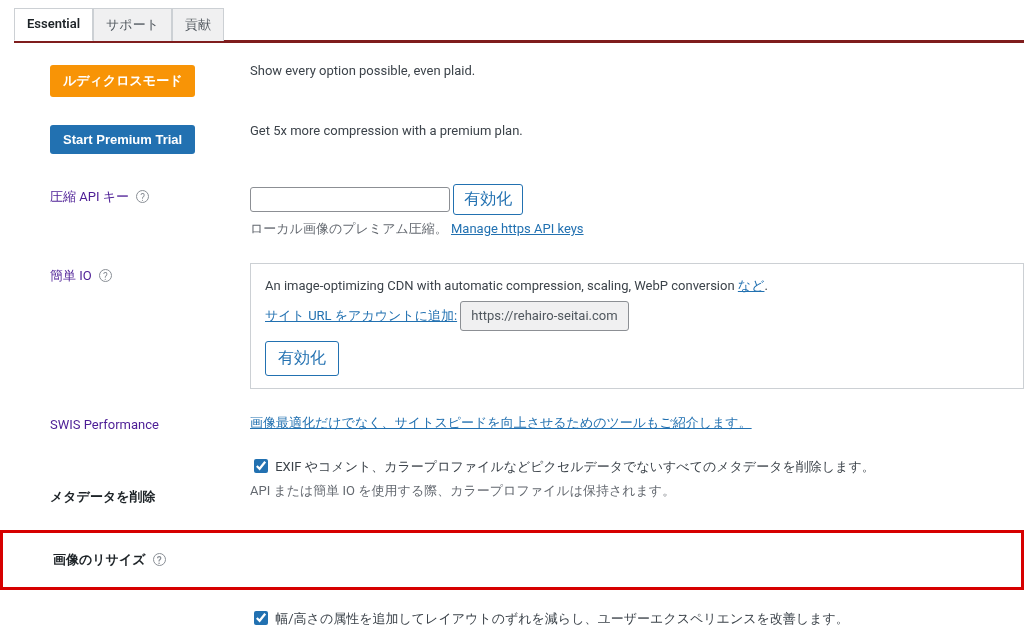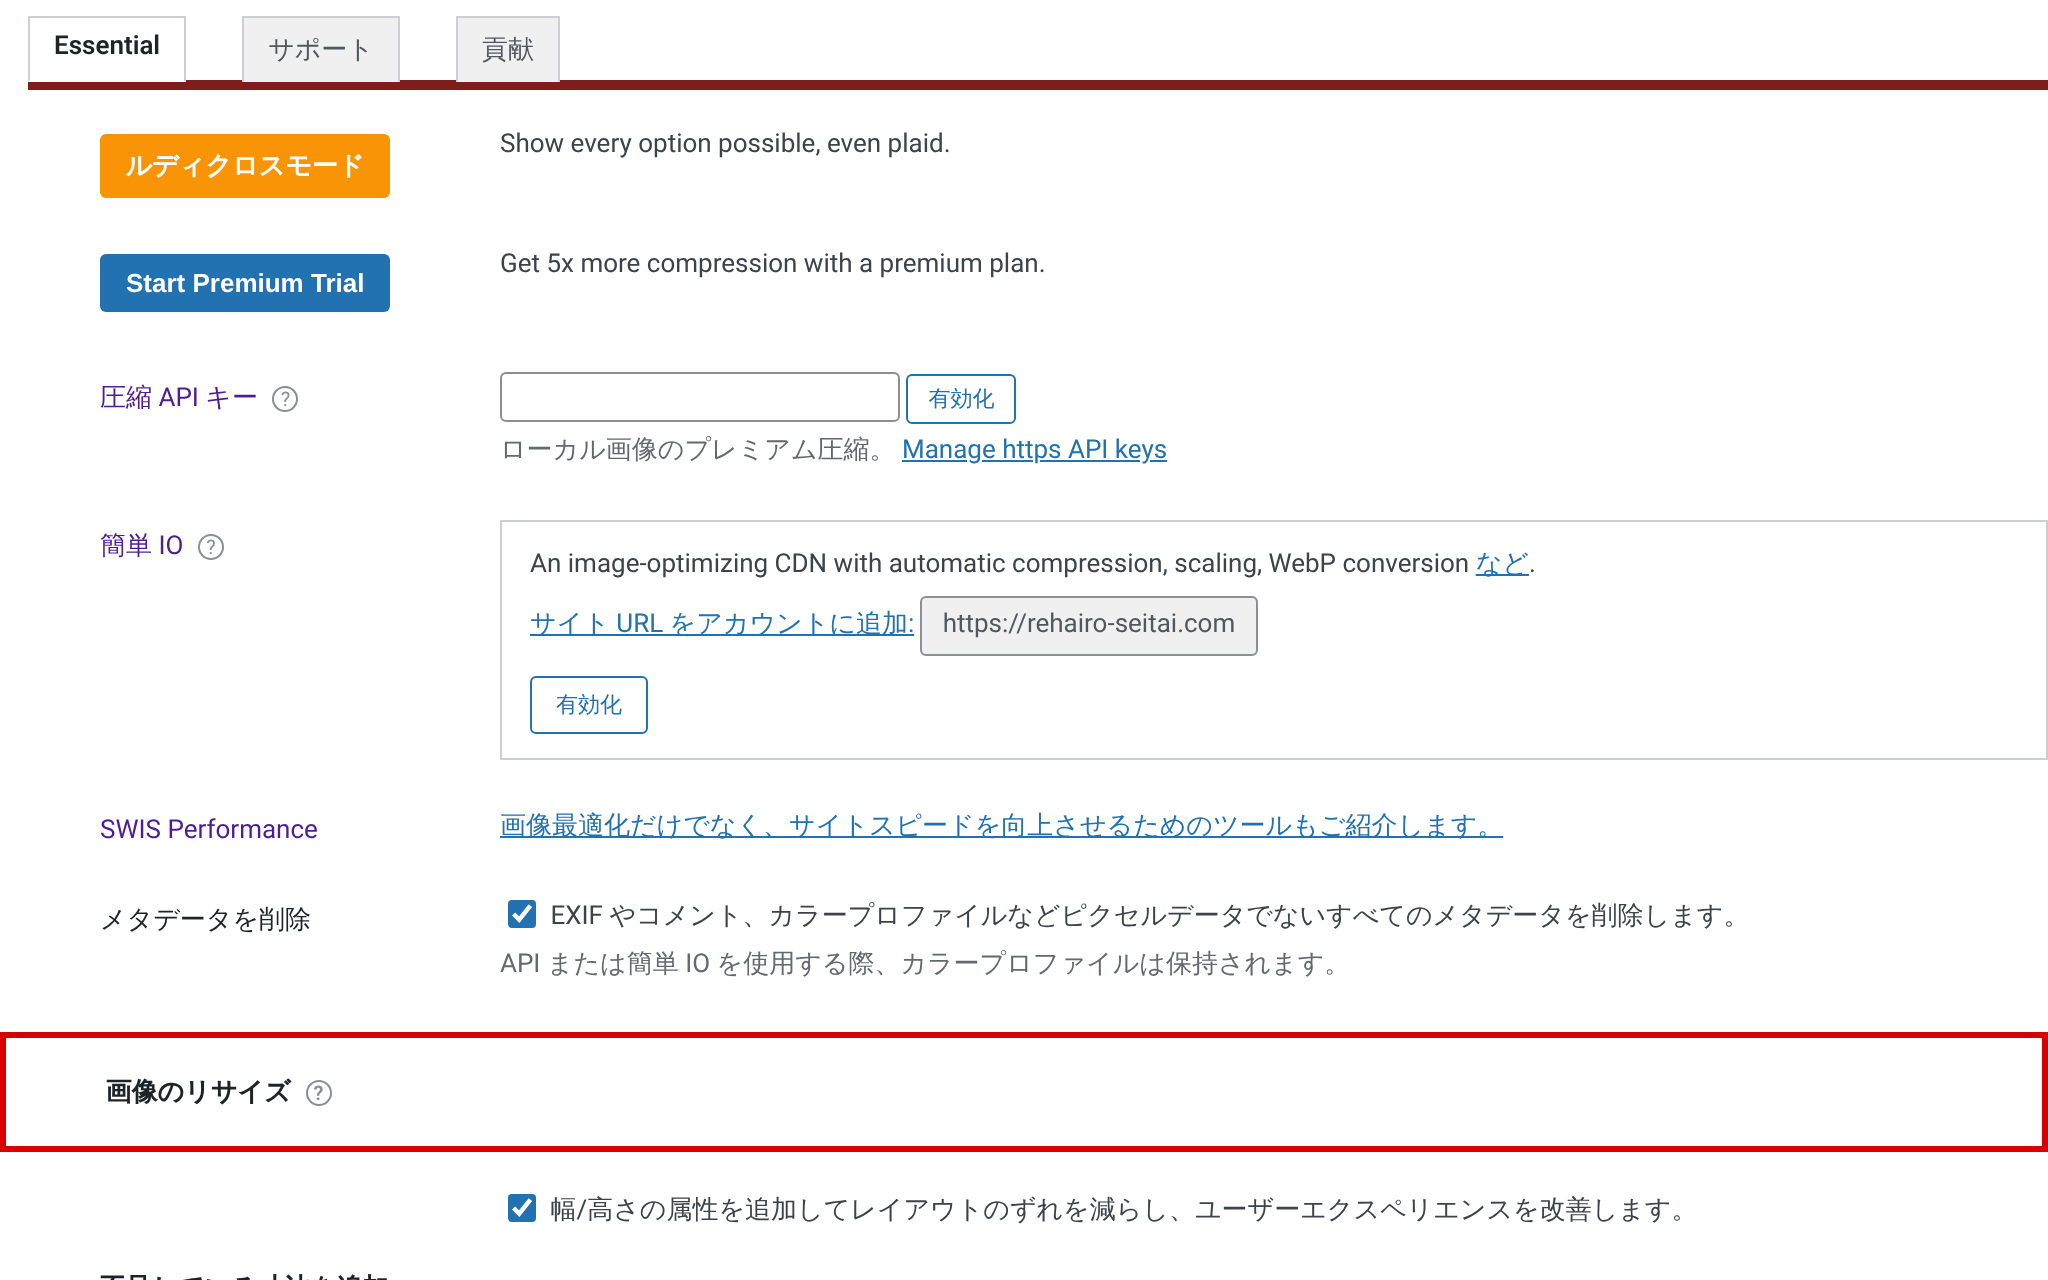--- a/index.html
+++ b/index.html
@@ -6,23 +6,22 @@
   body {
     margin: 0;
     font-family: -apple-system, BlinkMacSystemFont, "Segoe UI", Roboto, Oxygen-Sans, Ubuntu, Cantarell, sans-serif;
     font-size: 13px;
     color: #3c434a;
     background: #fff;
     padding: 8px 0 20px 14px;
   }
   .tabs {
     display: flex;
-    border-bottom: 5px solid #7f1d1d;
+    border-bottom: 3px solid #7f1d1d;
     margin-bottom: 18px;
-    gap: 28px;
   }
   .tab {
     padding: 7px 12px;
     border: 1px solid #ccd0d4;
     border-bottom: none;
     background: #f0f0f1;
     margin-right: 0;
     margin-bottom: -1px;
     cursor: pointer;
     font-size: 13px;
@@ -72,21 +71,21 @@
     font-weight: 600;
     border: none;
     cursor: pointer;
   }
   .btn-outline {
     display: inline-block;
     background: #fff;
     color: #2271b1;
     padding: 4px 10px;
     border-radius: 3px;
-    font-size: 11px;
+    font-size: 16px;
     border: 1px solid #2271b1;
     cursor: pointer;
   }
   .btn-outline.lg { padding: 6px 12px; }
   .text-input {
     border: 1px solid #8c8f94;
     border-radius: 3px;
     padding: 4px 6px;
     font-size: 13px;
   }
@@ -203,21 +202,21 @@
 <div class="row">
   <div class="label-col">
     <span class="blue-label">SWIS Performance</span>
   </div>
   <div class="content-col">
     <a class="link">画像最適化だけでなく、サイトスピードを向上させるためのツールもご紹介します。</a>
   </div>
 </div>
 
 <div class="row">
-  <div class="label-col" style="font-weight:400;">
+  <div class="label-col" style="font-weight:700;margin-top:28px;">
     <span>メタデータを削除</span>
   </div>
   <div class="content-col">
     <label>
       <input type="checkbox" checked="" style="">
       <span>EXIF やコメント、カラープロファイルなどピクセルデータでないすべてのメタデータを削除します。</span>
     </label>
     <span class="help">API または簡単 IO を使用する際、カラープロファイルは保持されます。</span>
   </div>
 </div>

